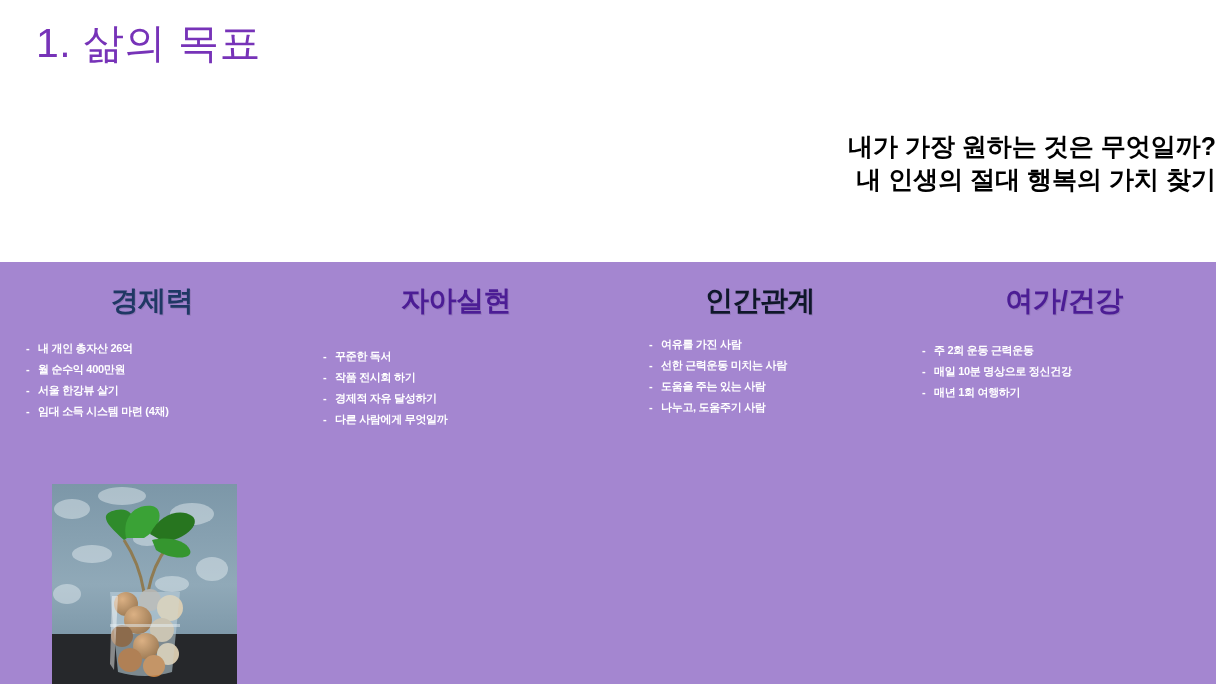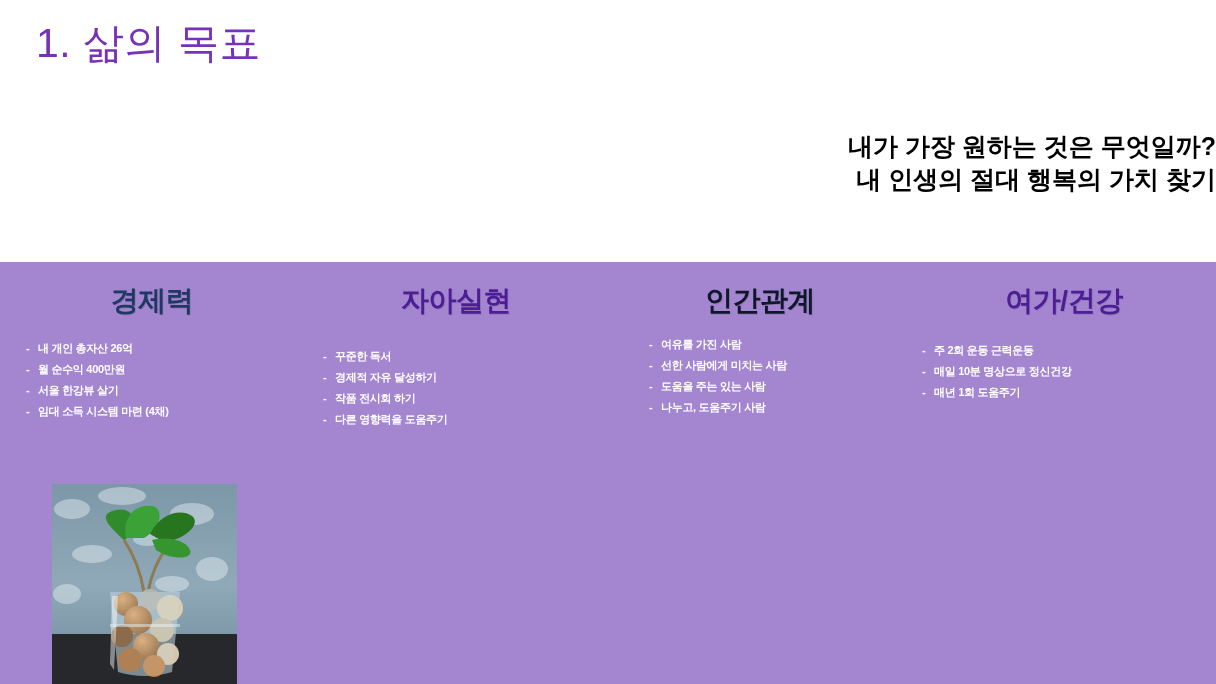--- a/index.html
+++ b/index.html
@@ -167,42 +167,42 @@
           <path d="M60 112 L66 112 L62 186 L58 180 Z" fill="#ffffff" opacity="0.45"></path>
           <rect x="58" y="140" width="70" height="3" fill="#e6f0f5" opacity="0.5"></rect>
         </svg>
       </div>
     </div>
 
     <div class="panel panel-2">
       <div class="panel-heading" style="color:#4c1d95">자아실현</div>
       <div class="bullets">
         <div class="bullet"><span class="dash">-</span><span>꾸준한 독서</span></div>
+        <div class="bullet"><span class="dash">-</span><span>작품 전시회 하기</span></div>
         <div class="bullet"><span class="dash">-</span><span>경제적 자유 달성하기</span></div>
-        <div class="bullet"><span class="dash">-</span><span>작품 전시회 하기</span></div>
-        <div class="bullet"><span class="dash">-</span><span>다른 영향력을 도움주기</span></div>
+        <div class="bullet"><span class="dash">-</span><span>다른 사람에게 무엇일까</span></div>
       </div>
 
     </div>
 
     <div class="panel panel-3">
       <div class="panel-heading" style="color:#0f172a">인간관계</div>
       <div class="bullets">
         <div class="bullet"><span class="dash">-</span><span>여유를 가진 사람</span></div>
-        <div class="bullet"><span class="dash">-</span><span>선한 사람에게 미치는 사람</span></div>
+        <div class="bullet"><span class="dash">-</span><span>선한 근력운동 미치는 사람</span></div>
         <div class="bullet"><span class="dash">-</span><span>도움을 주는 있는 사람</span></div>
         <div class="bullet"><span class="dash">-</span><span>나누고, 도움주기 사람</span></div>
       </div>
 
     </div>
 
     <div class="panel panel-4">
       <div class="panel-heading" style="color:#4c1d95">여가/건강</div>
       <div class="bullets">
         <div class="bullet"><span class="dash">-</span><span>주 2회 운동 근력운동</span></div>
         <div class="bullet"><span class="dash">-</span><span>매일 10분 명상으로 정신건강</span></div>
-        <div class="bullet"><span class="dash">-</span><span>매년 1회 도움주기</span></div>
+        <div class="bullet"><span class="dash">-</span><span>매년 1회 여행하기</span></div>
       </div>
 
     </div>
 
   </div>
 </div>
 
 </body></html>

